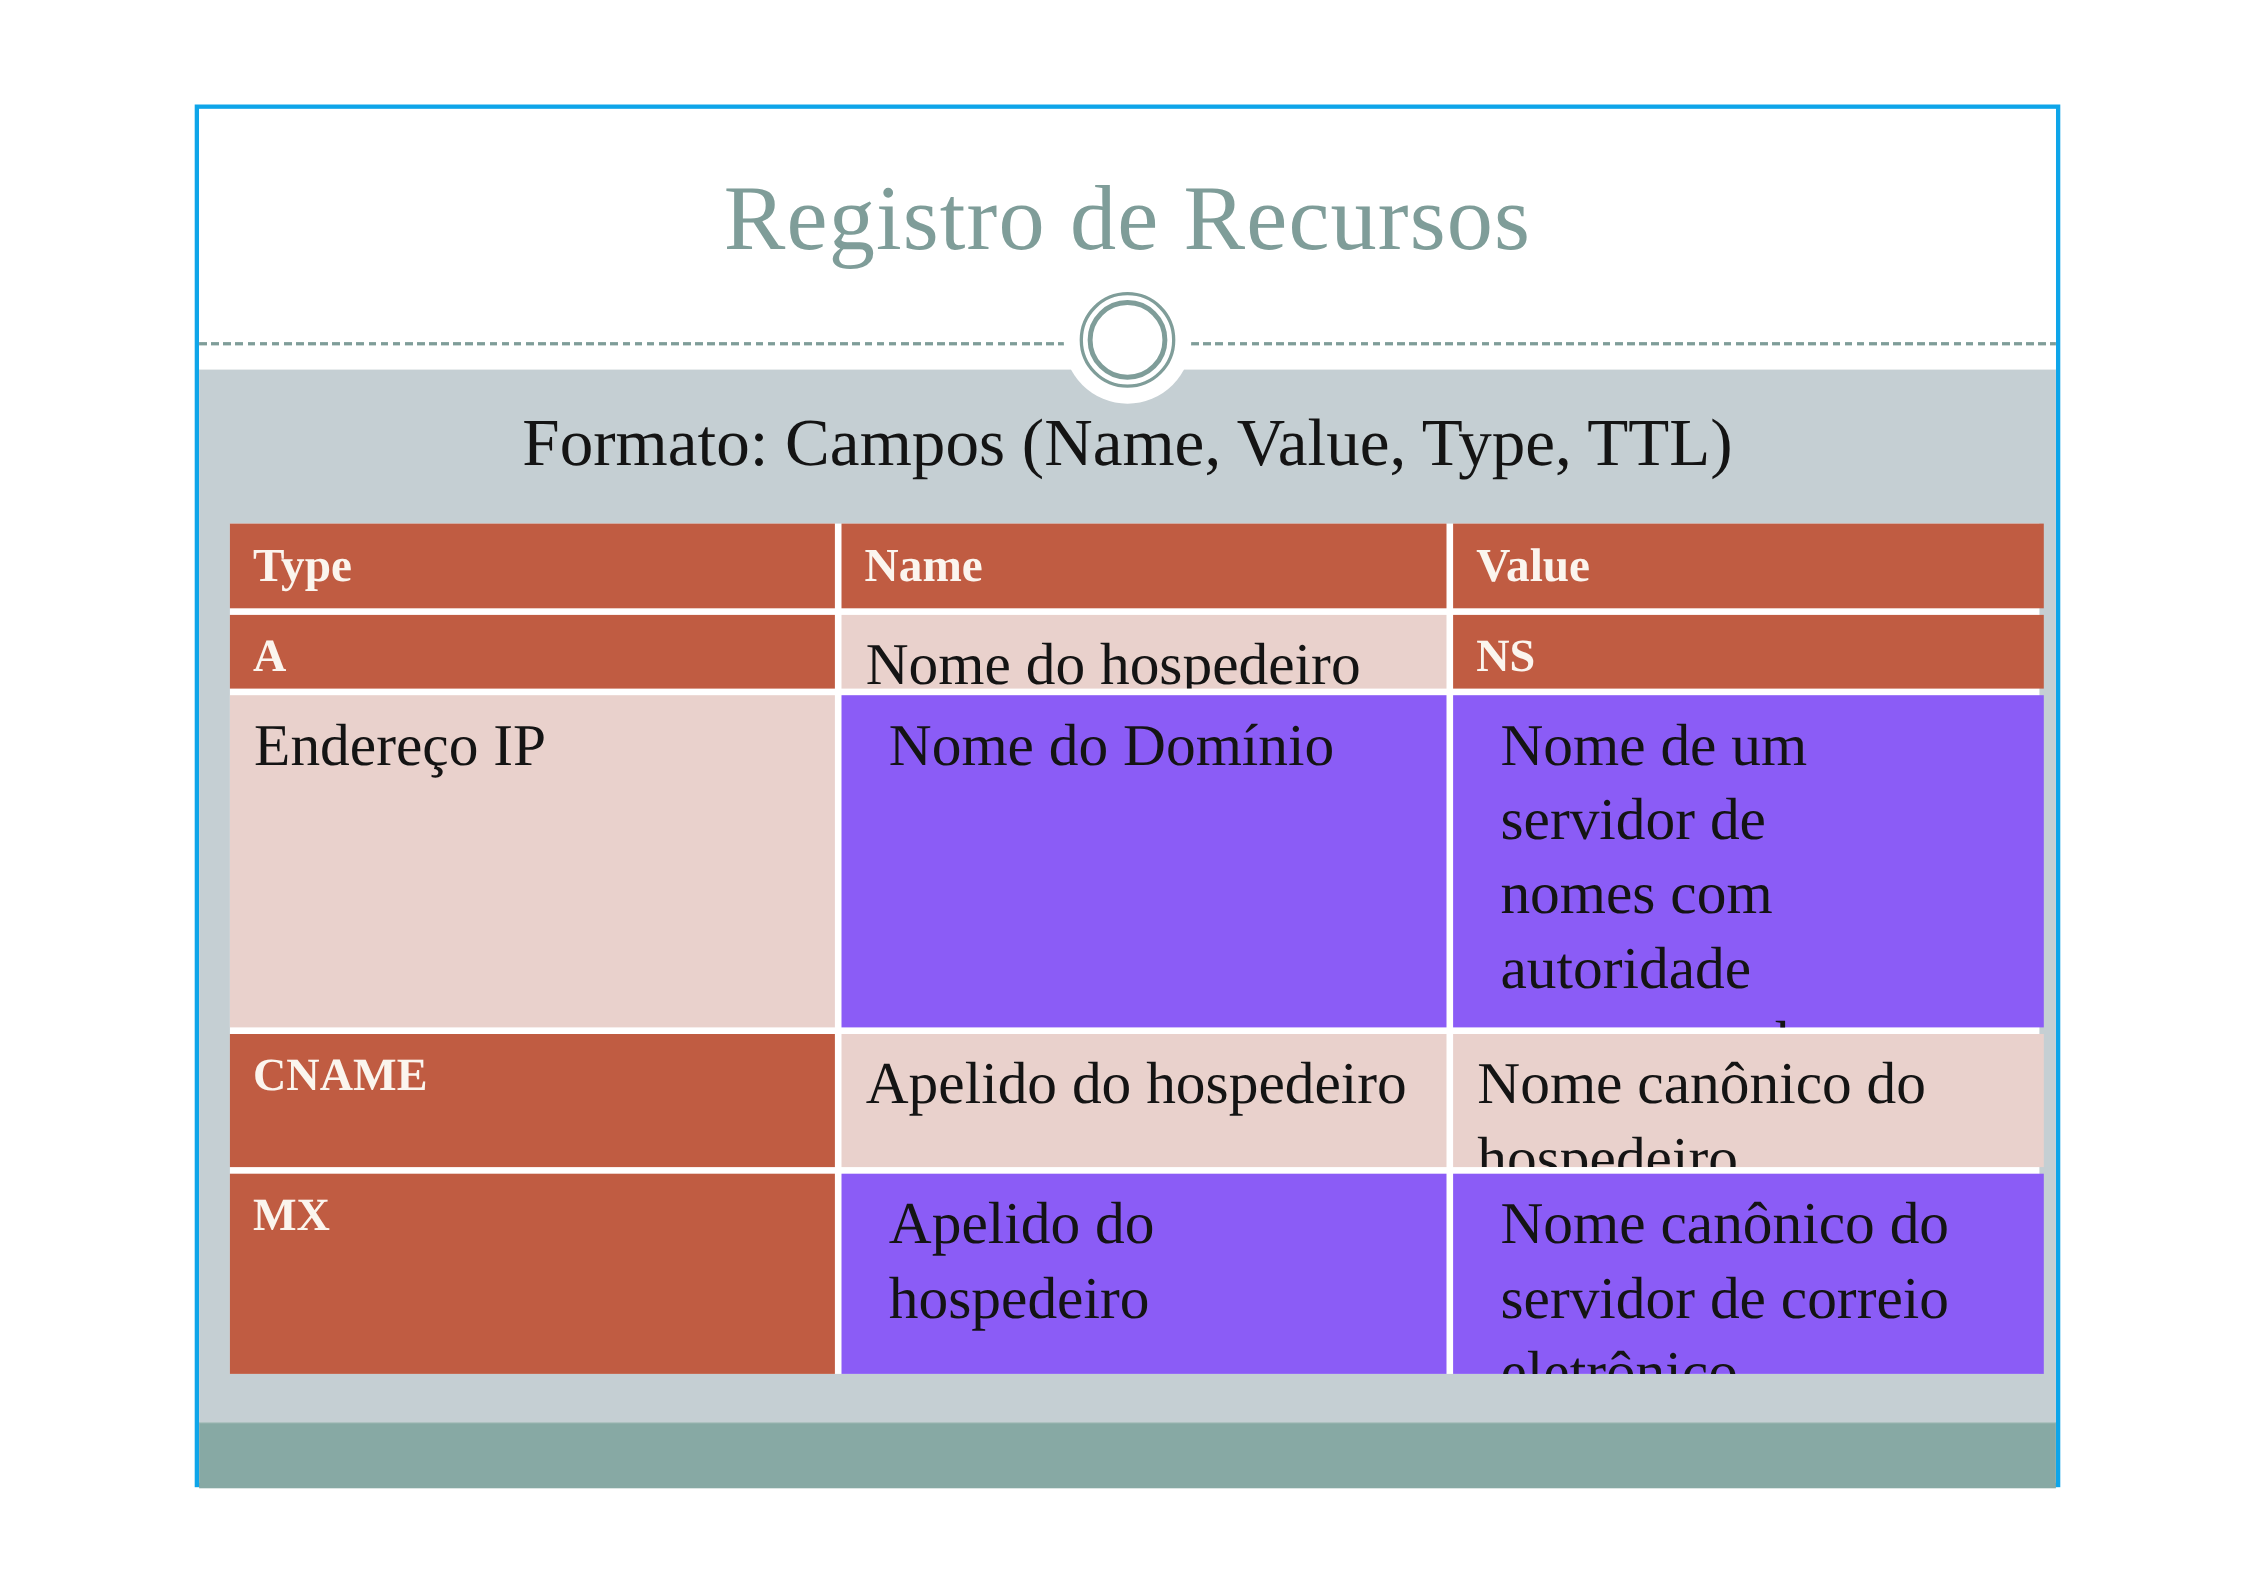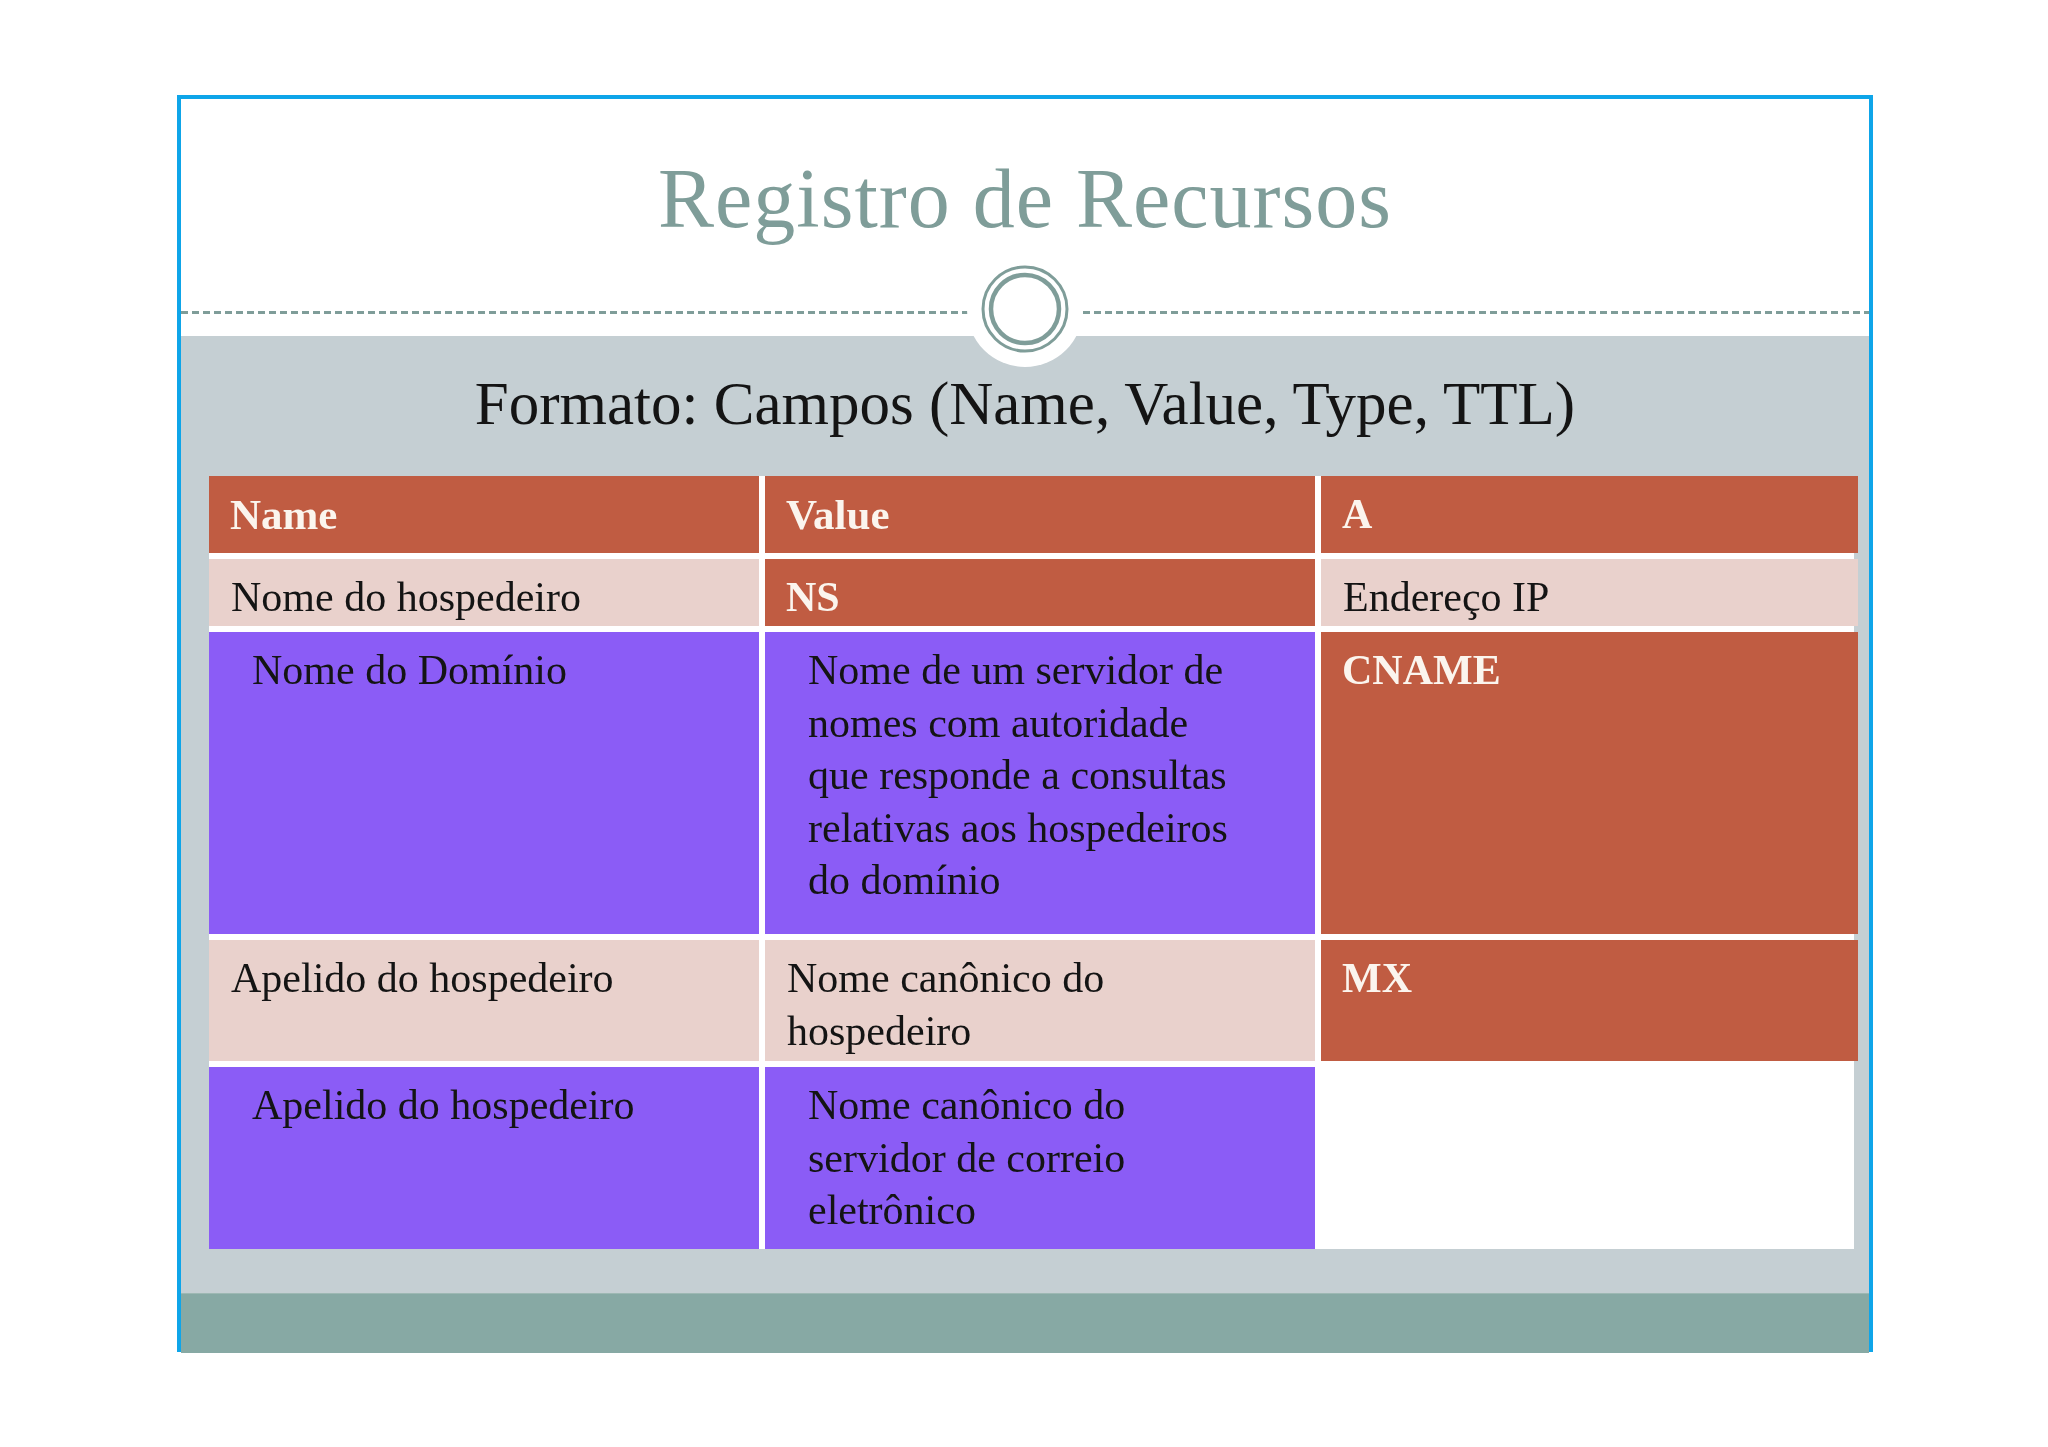--- a/index.html
+++ b/index.html
@@ -99,21 +99,21 @@
   .type-cell {
     background: #C05C42;
     color: #FBF5EE;
     font-weight: bold;
     font-size: 42px;
     padding: 12px 10px 0 21px;
     line-height: 1.25;
   }
   .data-cell {
     color: #141414;
-    font-size: 42px;
+    font-size: 54px;
     line-height: 1.25;
     padding: 12px 36px 0 22px;
   }
   .data-cell.pre {
     white-space: pre-line;
   }
   .band-dark  { background: #E9D1CC; }
   .band-light { background: #8b5cf6; padding-left: 43px; }
   
   .footer-bar {
@@ -137,20 +137,21 @@
       <circle cx="62" cy="62" r="58" fill="#ffffff"></circle>
       <circle cx="62" cy="62" r="42" fill="none" stroke="#7F9D99" stroke-width="3"></circle>
       <circle cx="62" cy="62" r="34" fill="#ffffff" stroke="#7F9D99" stroke-width="4.5"></circle>
     </svg>
 
     <div class="content-band">
       <p class="slide-subtitle">Formato: Campos (Name, Value, Type, TTL)</p>
 
       <div class="rr-table">
 
+        <div class="cell head-cell">Type</div>
         <div class="cell head-cell">Name</div>
         <div class="cell head-cell">Value</div>
 
         <div class="cell type-cell">A</div>
         <div class="cell data-cell band-dark">Nome do hospedeiro</div>
         <div class="cell type-cell">NS</div>
 
         <div class="cell data-cell band-dark">Endereço IP</div>
         <div class="cell data-cell band-light">Nome do Domínio</div>
         <div class="cell data-cell band-light pre">Nome de um servidor de

